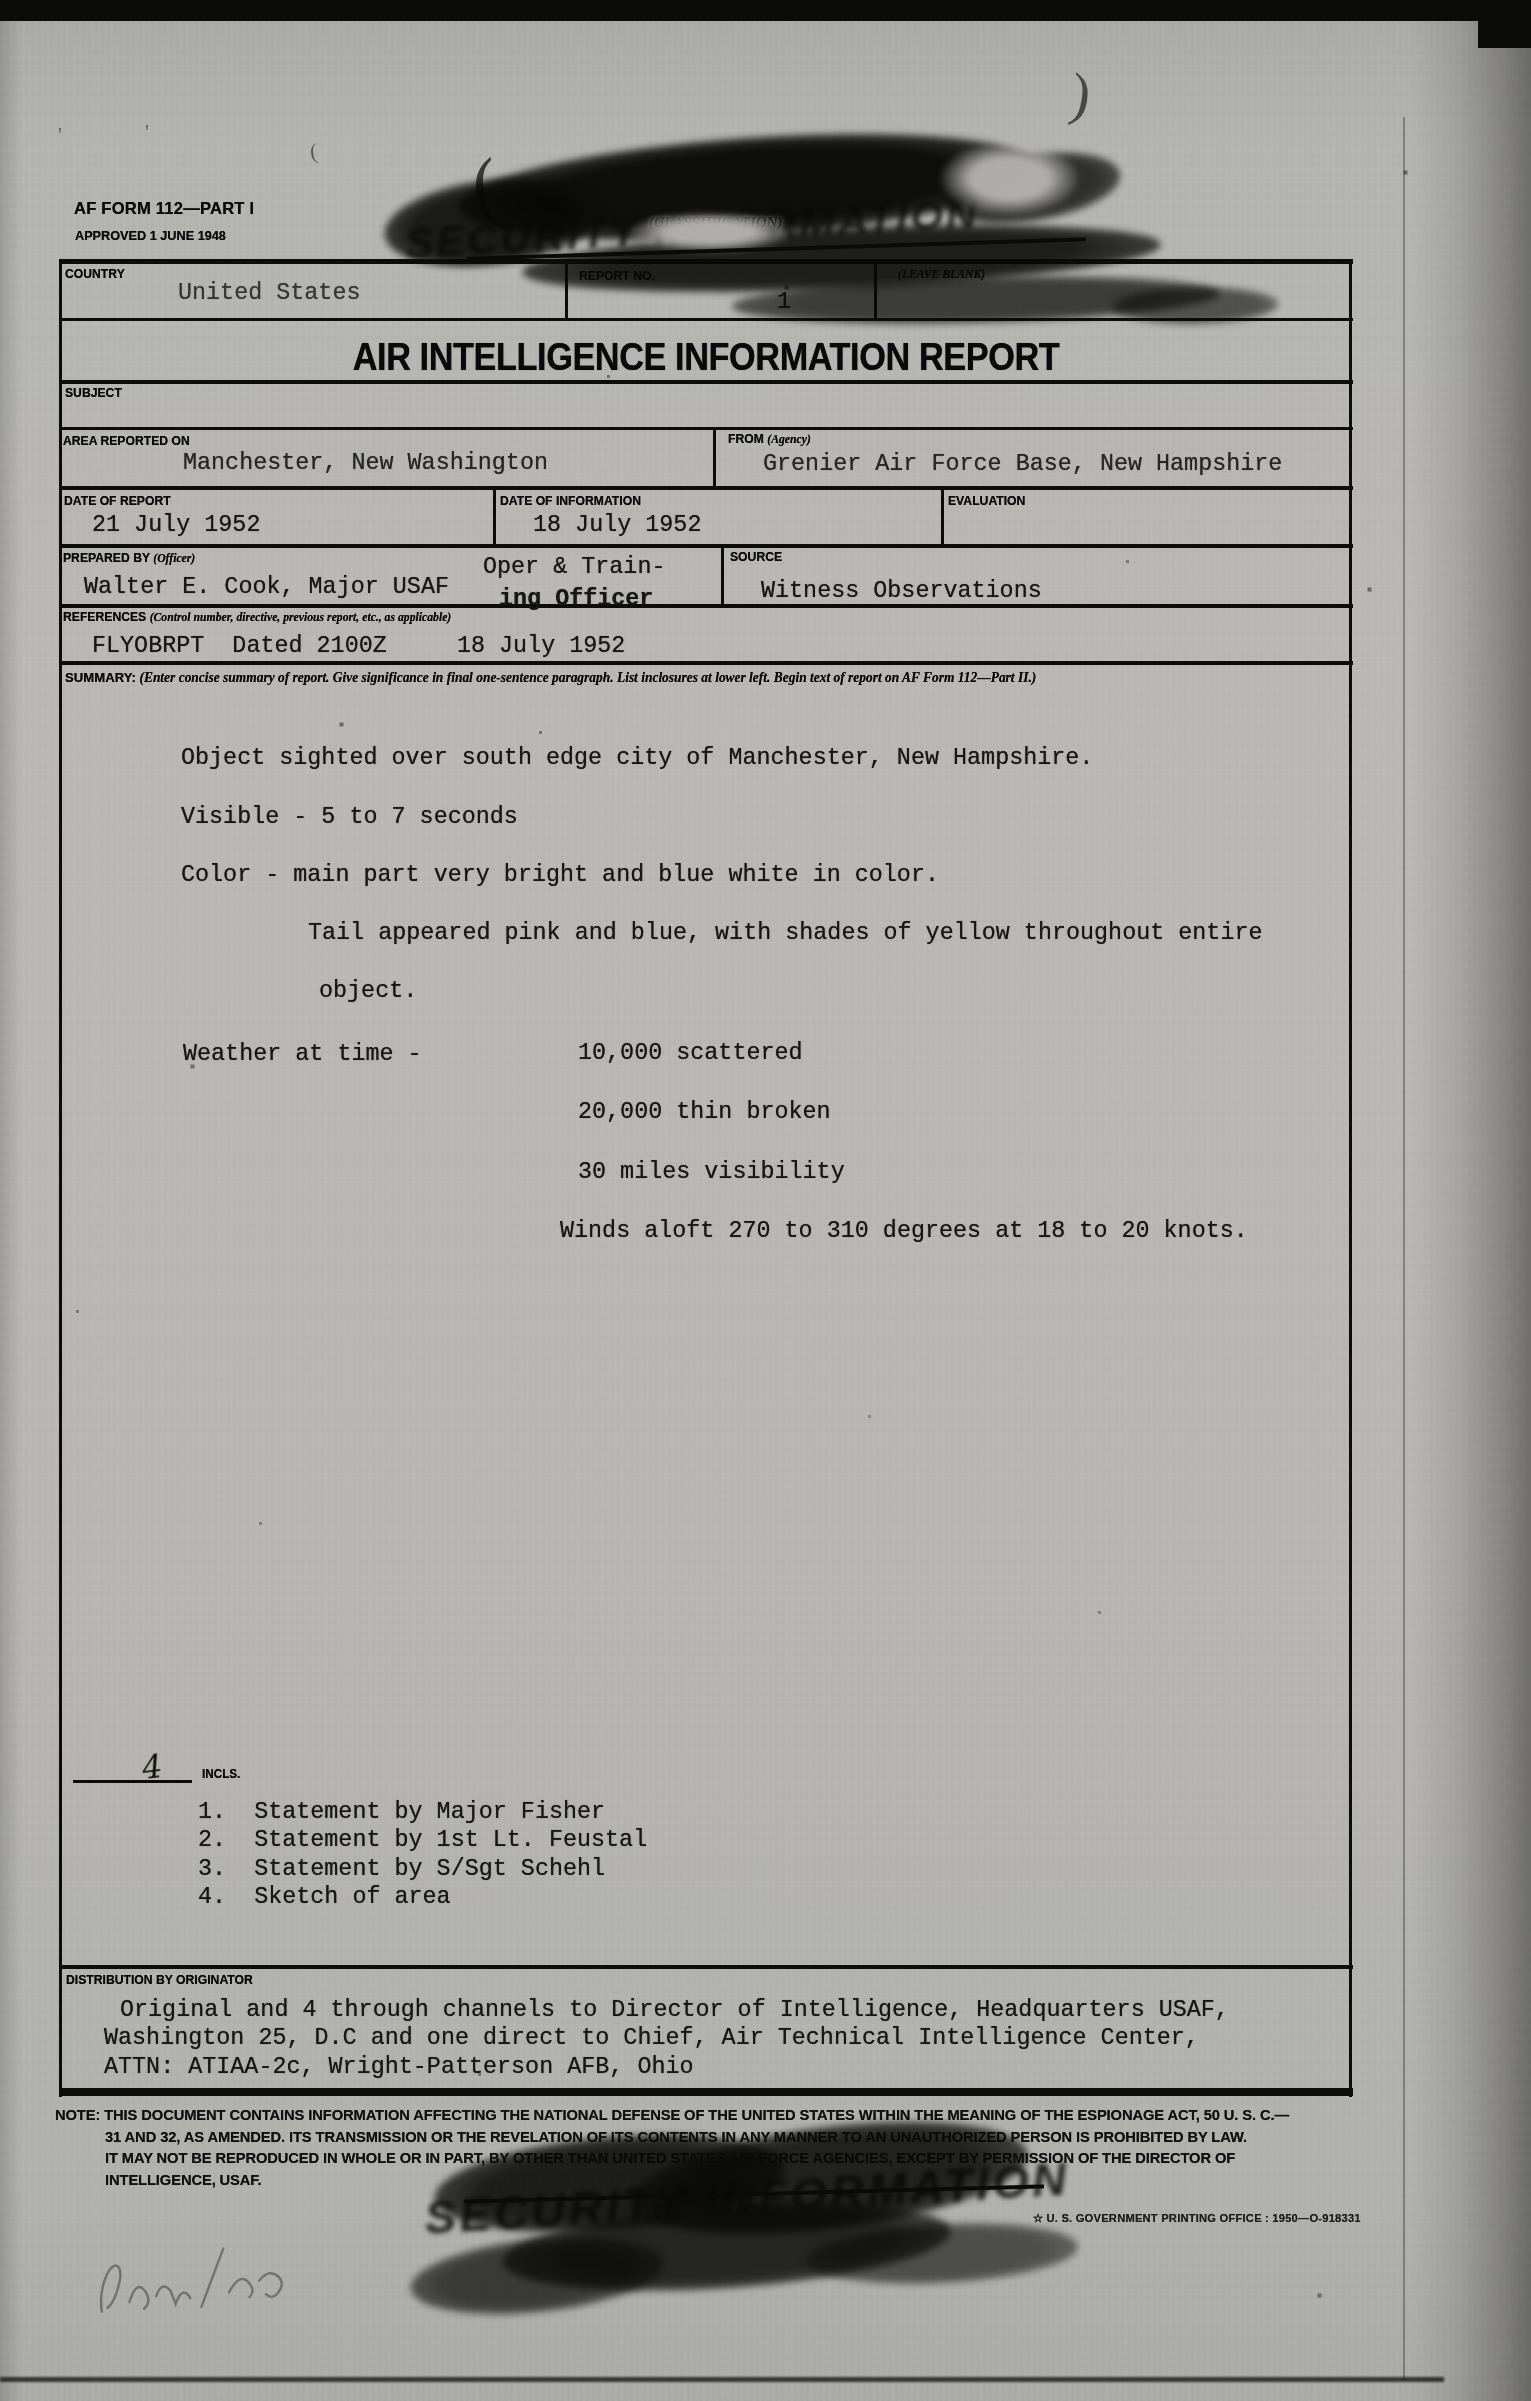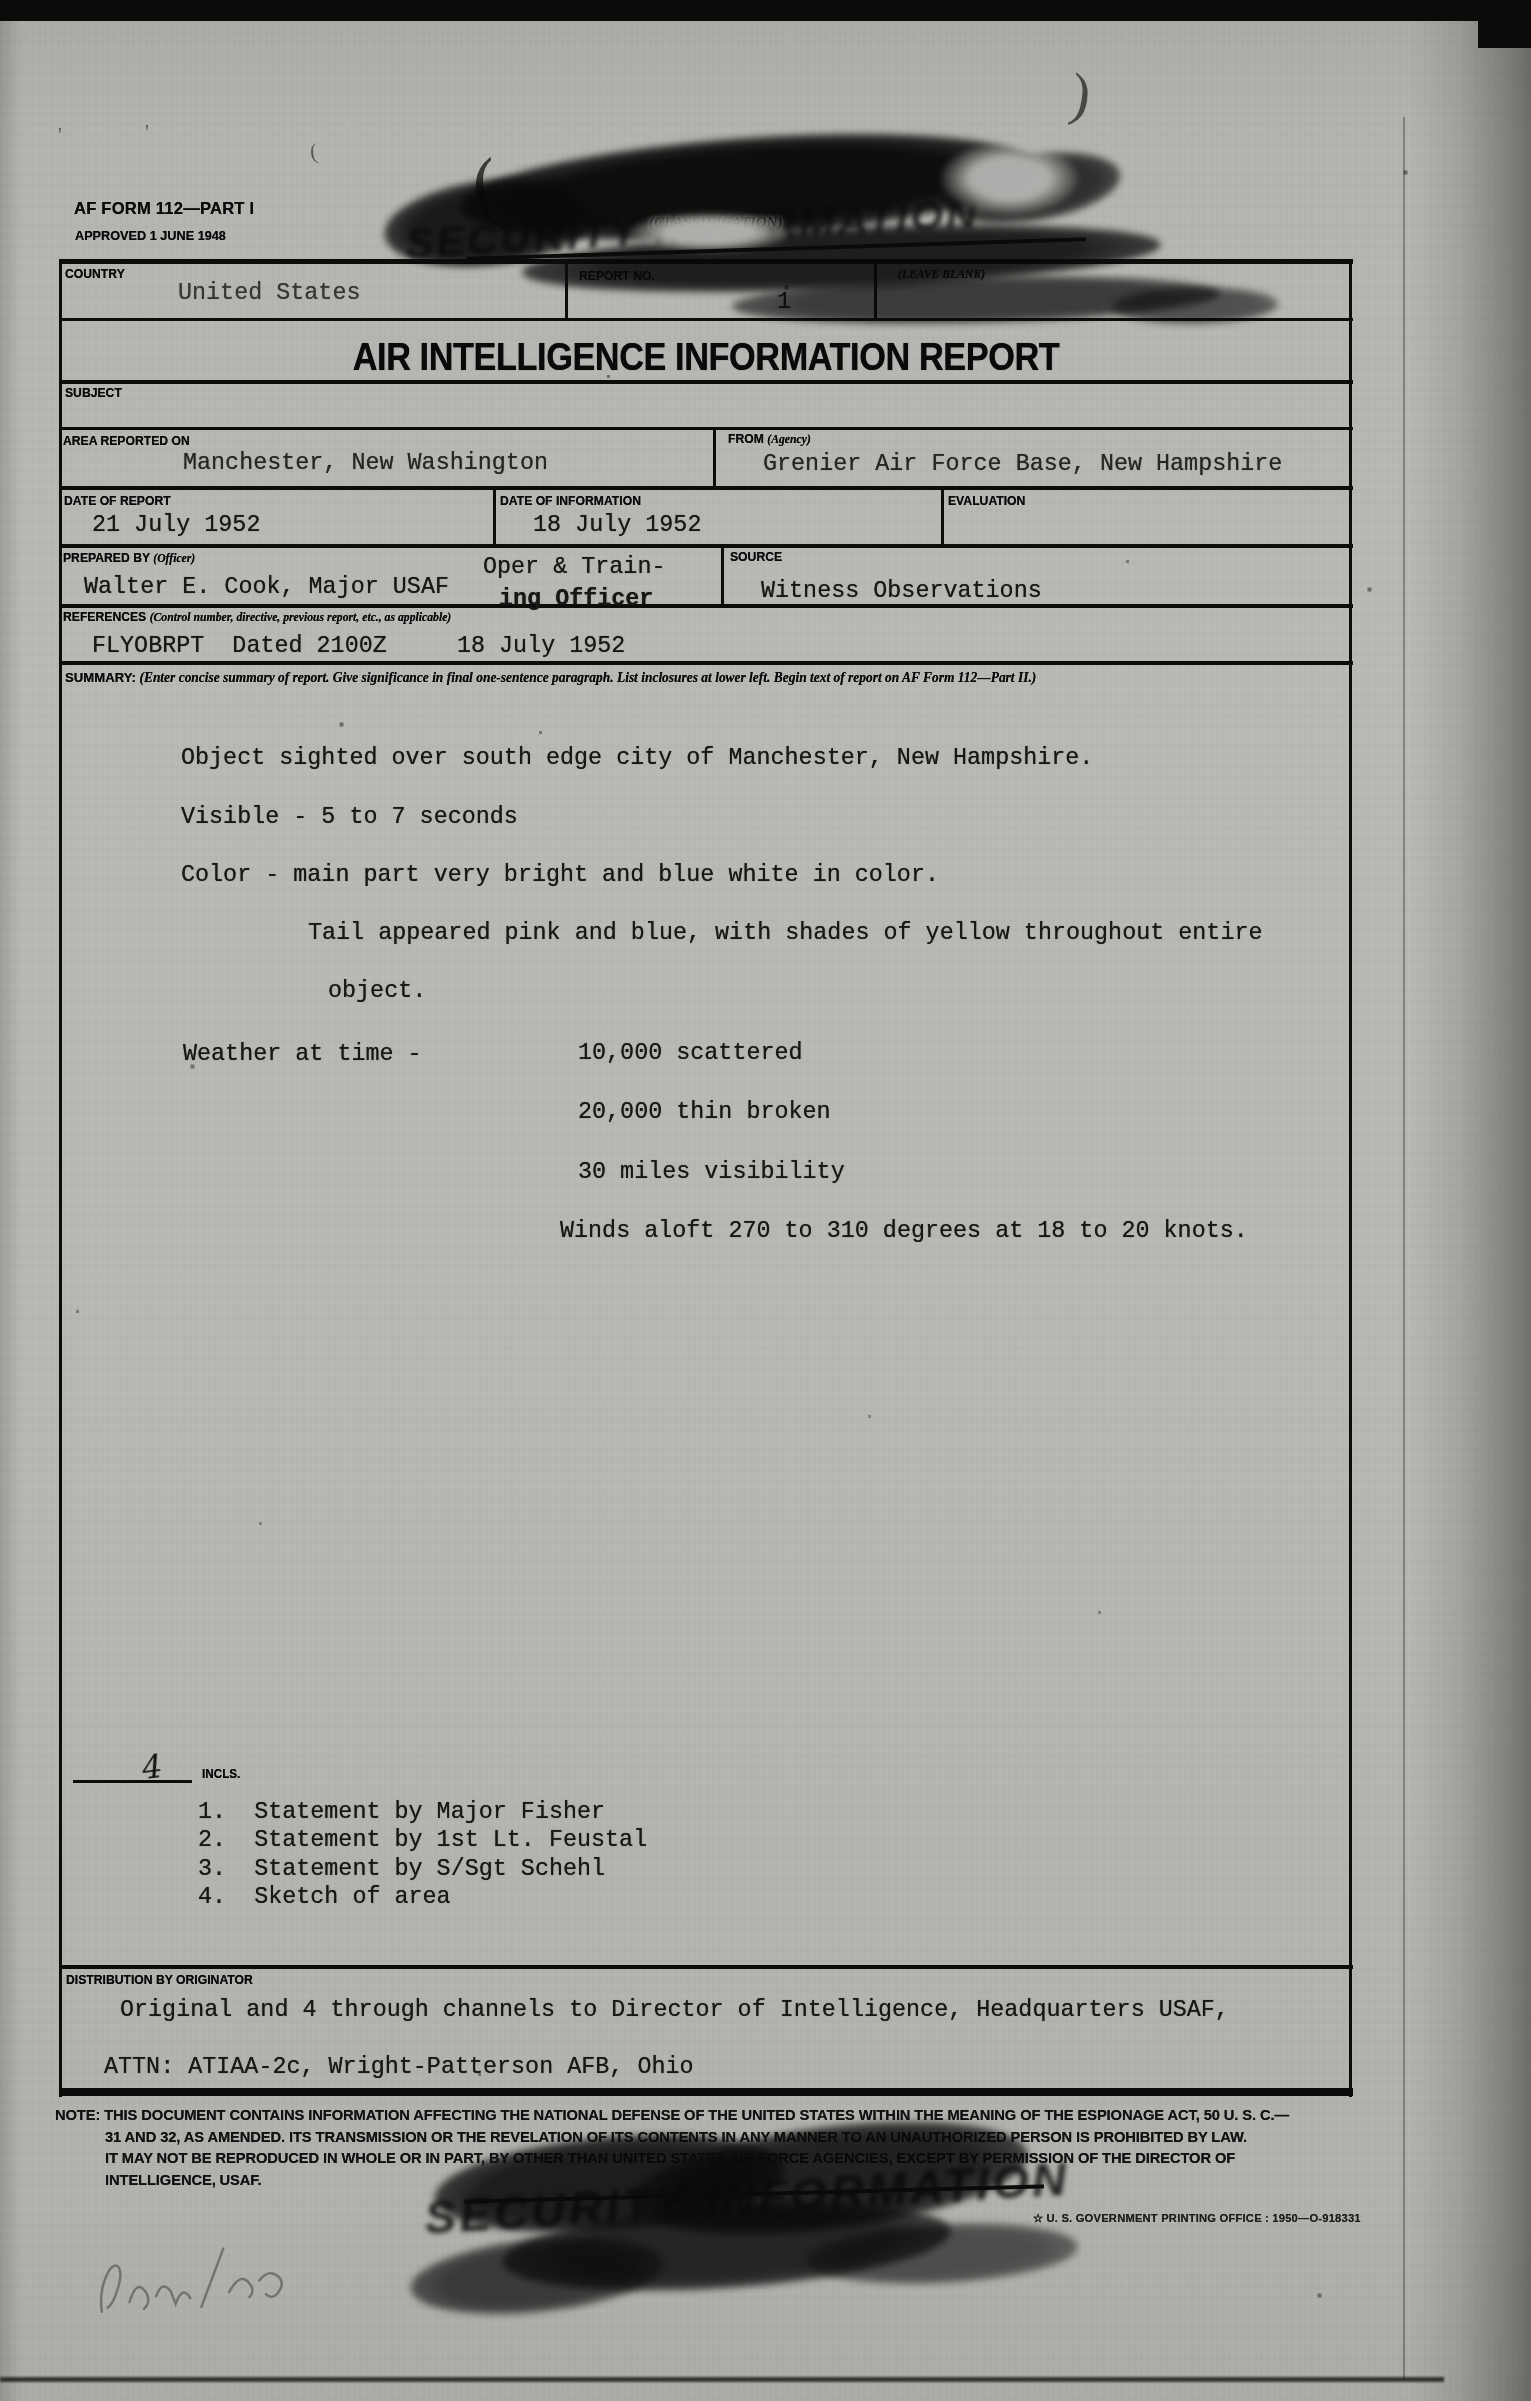--- a/index.html
+++ b/index.html
@@ -110,36 +110,37 @@
   <div class="type" style="left:84px;top:576px;">Walter E. Cook, Major USAF</div>
   <div class="type" style="left:483px;top:556px;text-align:center;">Oper &amp; Train-</div>
   <div class="type" style="left:499px;top:588px;font-weight:bold;">ing Officer</div>
   <div class="type" style="left:761px;top:580px;">Witness Observations</div>
   <div class="type" style="left:92px;top:635px;">FLYOBRPT  Dated 2100Z     18 July 1952</div>
 
   <div class="type" style="left:181px;top:747px;">Object sighted over south edge city of Manchester, New Hampshire.</div>
   <div class="type" style="left:181px;top:806px;">Visible - 5 to 7 seconds</div>
   <div class="type" style="left:181px;top:864px;">Color - main part very bright and blue white in color.</div>
   <div class="type" style="left:308px;top:922px;">Tail appeared pink and blue, with shades of yellow throughout entire</div>
-  <div class="type" style="left:328px;top:980px;">object.</div>
+  <div class="type" style="left:319px;top:980px;">object.</div>
   <div class="type" style="left:183px;top:1043px;">Weather at time -</div>
   <div class="type" style="left:578px;top:1042px;">10,000 scattered</div>
   <div class="type" style="left:578px;top:1101px;">20,000 thin broken</div>
   <div class="type" style="left:578px;top:1161px;">30 miles visibility</div>
   <div class="type" style="left:560px;top:1220px;">Winds aloft 270 to 310 degrees at 18 to 20 knots.</div>
 
   <div id="hand-count">4</div>
   <div class="rule" style="left:73px;top:1780px;width:119px;height:3.4px;"></div>
   <div class="lbl" style="left:202px;top:1767px;font-size:12.2px;">INCLS.</div>
   <div class="type" style="left:198px;top:1801px;">1.  Statement by Major Fisher</div>
   <div class="type" style="left:198px;top:1829px;">2.  Statement by 1st Lt. Feustal</div>
   <div class="type" style="left:198px;top:1858px;">3.  Statement by S/Sgt Schehl</div>
   <div class="type" style="left:198px;top:1886px;">4.  Sketch of area</div>
 
   <div class="type" style="left:120px;top:1999px;">Original and 4 through channels to Director of Intelligence, Headquarters USAF,</div>
+  <div class="type" style="left:104px;top:2027px;">Washington 25, D.C and one direct to Chief, Air Technical Intelligence Center,</div>
   <div class="type" style="left:104px;top:2056px;">ATTN: ATIAA-2c, Wright-Patterson AFB, Ohio</div>
 
   <div class="note-line" style="left:55px;top:2106px;">NOTE: THIS DOCUMENT CONTAINS INFORMATION AFFECTING THE NATIONAL DEFENSE OF THE UNITED STATES WITHIN THE MEANING OF THE ESPIONAGE ACT, 50 U. S. C.—</div>
   <div class="note-line" style="left:105px;top:2128px;">31 AND 32, AS AMENDED.  ITS TRANSMISSION OR THE REVELATION OF ITS CONTENTS IN ANY MANNER TO AN UNAUTHORIZED PERSON IS PROHIBITED BY LAW.</div>
   <div class="note-line" style="left:105px;top:2149px;">IT MAY NOT BE REPRODUCED IN WHOLE OR IN PART, BY OTHER THAN UNITED STATES AIR FORCE AGENCIES, EXCEPT BY PERMISSION OF THE DIRECTOR OF</div>
   <div class="note-line" style="left:105px;top:2171px;">INTELLIGENCE, USAF.</div>
 
   <div class="hdr" style="left:1033px;top:2212px;font-size:11.2px;letter-spacing:0.2px;opacity:.88;white-space:nowrap;">
     <span>☆</span>
     <span>U. S. GOVERNMENT PRINTING OFFICE : 1950—O-918331</span>

